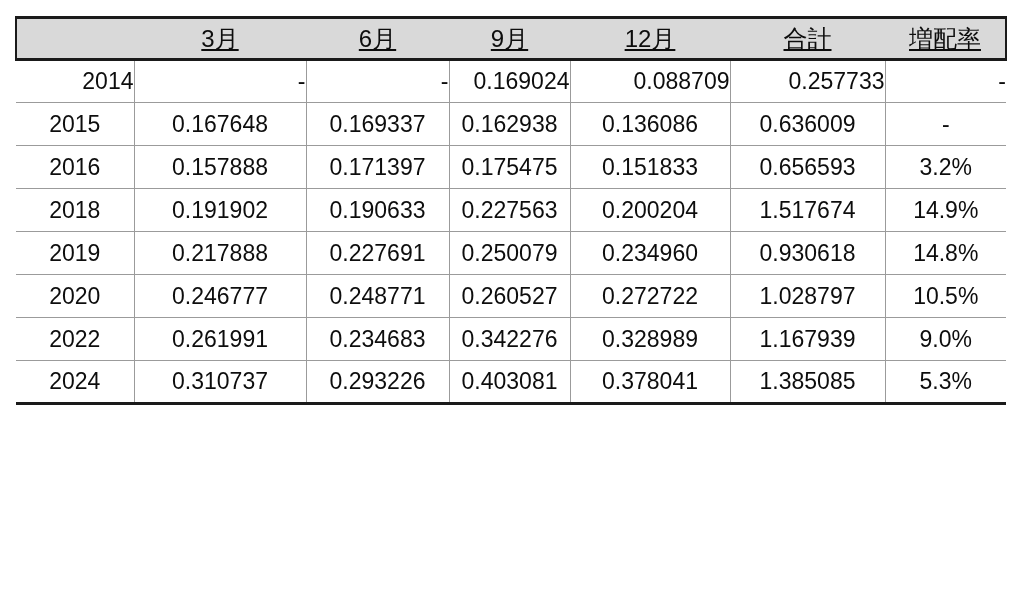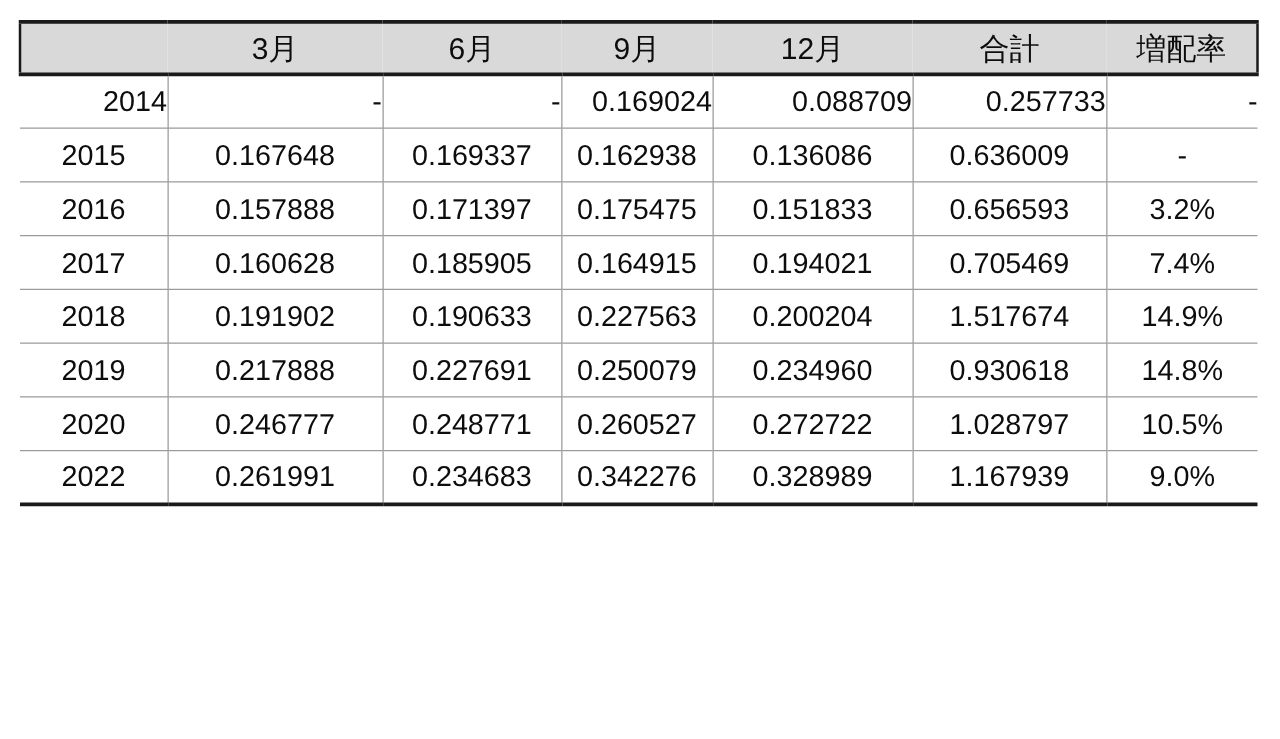--- a/index.html
+++ b/index.html
@@ -35,20 +35,21 @@
   table.div-table th {
     background: var(--header-bg);
     border-top: 3px solid var(--border-dark);
     border-bottom: 3px solid var(--border-dark);
     height: 42px;
     font-size: 24px;
     font-weight: normal;
     text-align: center;
     vertical-align: middle;
     padding: 0;
+    text-decoration: underline;
   }
   table.div-table th:first-child { border-left: 2px solid var(--border-dark); }
   table.div-table th:last-child  { border-right: 2px solid var(--border-dark); }
   table.div-table td {
     border: 1px solid var(--border-light);
     height: 43px;
     font-size: 23px;
     text-align: center;
     vertical-align: middle;
     padding: 0;
@@ -106,29 +107,20 @@
         <tr>
           <td>2016</td>
           <td>0.157888</td>
           <td>0.171397</td>
           <td>0.175475</td>
           <td>0.151833</td>
           <td>0.656593</td>
           <td>3.2%</td>
         </tr>
         <tr>
-          <td>2017</td>
-          <td>0.160628</td>
-          <td>0.185905</td>
-          <td>0.164915</td>
-          <td>0.194021</td>
-          <td>0.705469</td>
-          <td>7.4%</td>
-        </tr>
-        <tr>
           <td>2018</td>
           <td>0.191902</td>
           <td>0.190633</td>
           <td>0.227563</td>
           <td>0.200204</td>
           <td>1.517674</td>
           <td>14.9%</td>
         </tr>
         <tr>
           <td>2019</td>
@@ -150,15 +142,24 @@
         </tr>
         <tr>
           <td>2022</td>
           <td>0.261991</td>
           <td>0.234683</td>
           <td>0.342276</td>
           <td>0.328989</td>
           <td>1.167939</td>
           <td>9.0%</td>
         </tr>
+        <tr>
+          <td>2024</td>
+          <td>0.310737</td>
+          <td>0.293226</td>
+          <td>0.403081</td>
+          <td>0.378041</td>
+          <td>1.385085</td>
+          <td>5.3%</td>
+        </tr>
       </tbody>
   </table>
 </div>
 
 </body></html>

